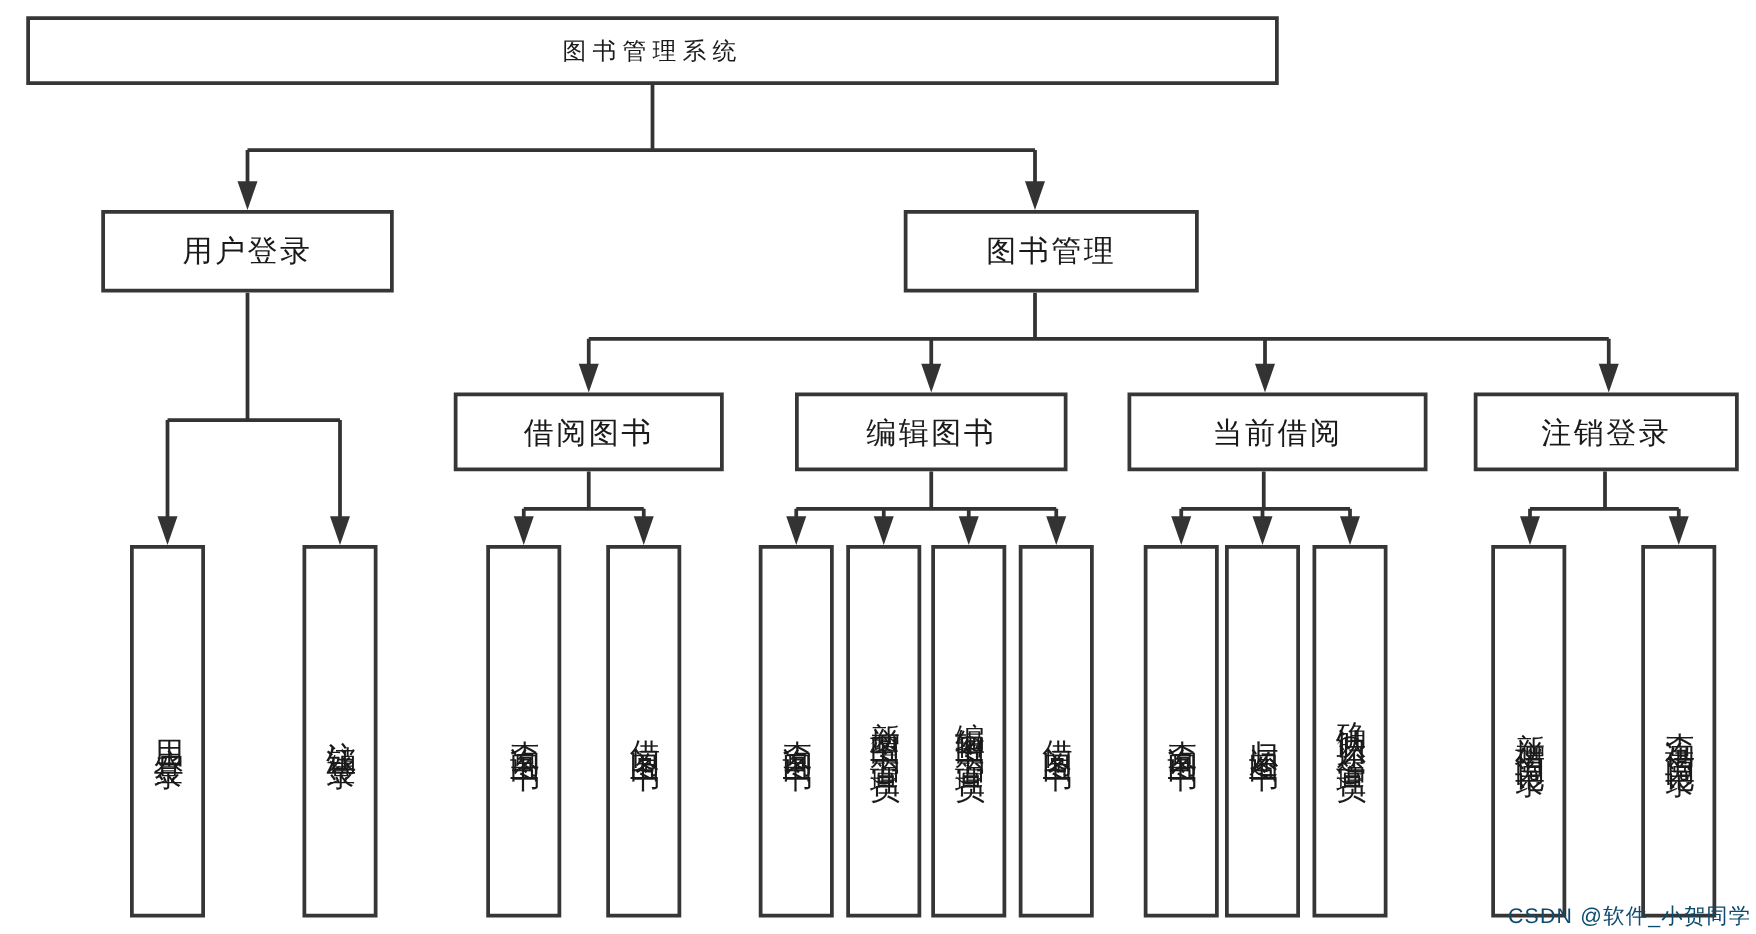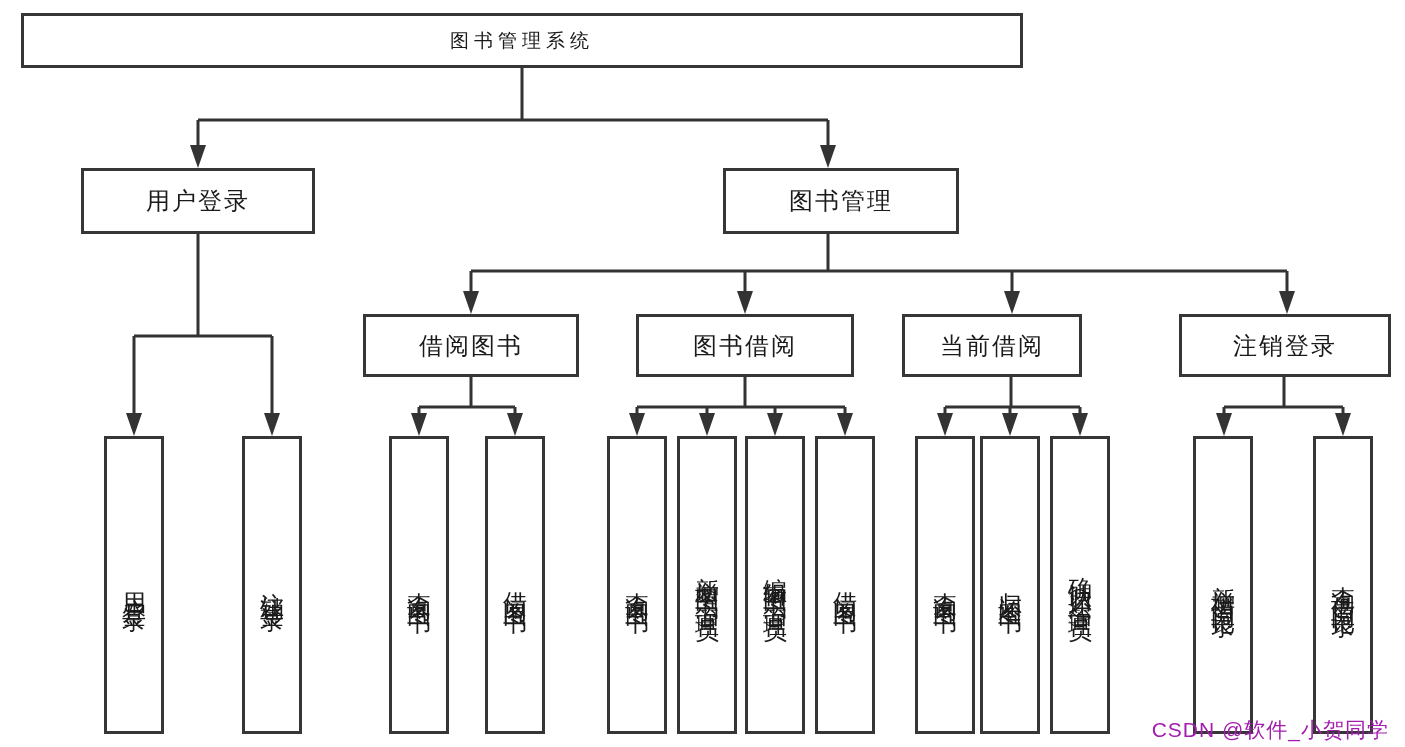--- a/index.html
+++ b/index.html
@@ -19,39 +19,39 @@
   .v-label{
     writing-mode:vertical-rl;text-orientation:mixed;
     font-size:24px;letter-spacing:6px;line-height:1.0;
   }
   
   #n-root{left:21px;top:13px;width:1002px;height:55px;text-align:center;}
   #n-user-login{left:81px;top:168px;width:234px;height:66px;}
   #n-book-mgmt{left:711px;top:168px;width:236px;height:66px;margin-left:12px;}
   #n-new-books{left:363px;top:314px;width:216px;height:63px;}
   #n-book-borrow{left:636px;top:314px;width:218px;height:63px;}
-  #n-current-borrow{left:902px;top:314px;width:180px;height:63px;}
+  #n-current-borrow{left:902px;top:314px;width:240px;height:63px;}
   #n-borrow-records{left:1179px;top:314px;width:212px;height:63px;}
   .leaf{top:436px;width:60px;height:298px;}
   #n-ul-login{left:104px;}
   #n-ul-logout{left:242px;}
   #n-nb-query{left:389px;}
   #n-nb-borrow{left:485px;}
   #n-bb-query{left:607px;}
   #n-bb-add{left:677px;}
   #n-bb-edit{left:745px;}
   #n-bb-borrow{left:815px;}
   #n-cb-query{left:915px;}
   #n-cb-return{left:980px;}
   #n-cb-confirm{left:1050px;}
   #n-br-add{left:1193px;}
   #n-br-query{left:1313px;}
   .watermark{
-    position:absolute;right:16px;bottom:3px;font-size:21px;letter-spacing:1px;
-    color:#a21caf;z-index:5;white-space:nowrap;
+    position:absolute;right:4px;bottom:3px;font-size:17px;letter-spacing:1px;
+    color:#0c4a6e;z-index:5;white-space:nowrap;
   }
 </style>
 </head>
 <body>
 
 <div class="canvas">
 
   <svg class="wires" viewBox="0 0 1405 747" xmlns="http://www.w3.org/2000/svg">
 
     <path d="M522 68 V120 M198 120 H828 M198 120 V147 M828 120 V147"></path>
@@ -96,21 +96,21 @@
     <span class="h-label">用户登录</span>
   </div>
   <div class="node" id="n-book-mgmt">
     <span class="h-label">图书管理</span>
   </div>
 
   <div class="node" id="n-new-books">
     <span class="h-label">借阅图书</span>
   </div>
   <div class="node" id="n-book-borrow">
-    <span class="h-label">图书借阅</span>
+    <span class="h-label">编辑图书</span>
   </div>
   <div class="node" id="n-current-borrow">
     <span class="h-label">当前借阅</span>
   </div>
   <div class="node" id="n-borrow-records">
     <span class="h-label">注销登录</span>
   </div>
 
   <div class="node leaf" id="n-ul-login">
     <span class="v-label">用户登录</span>

